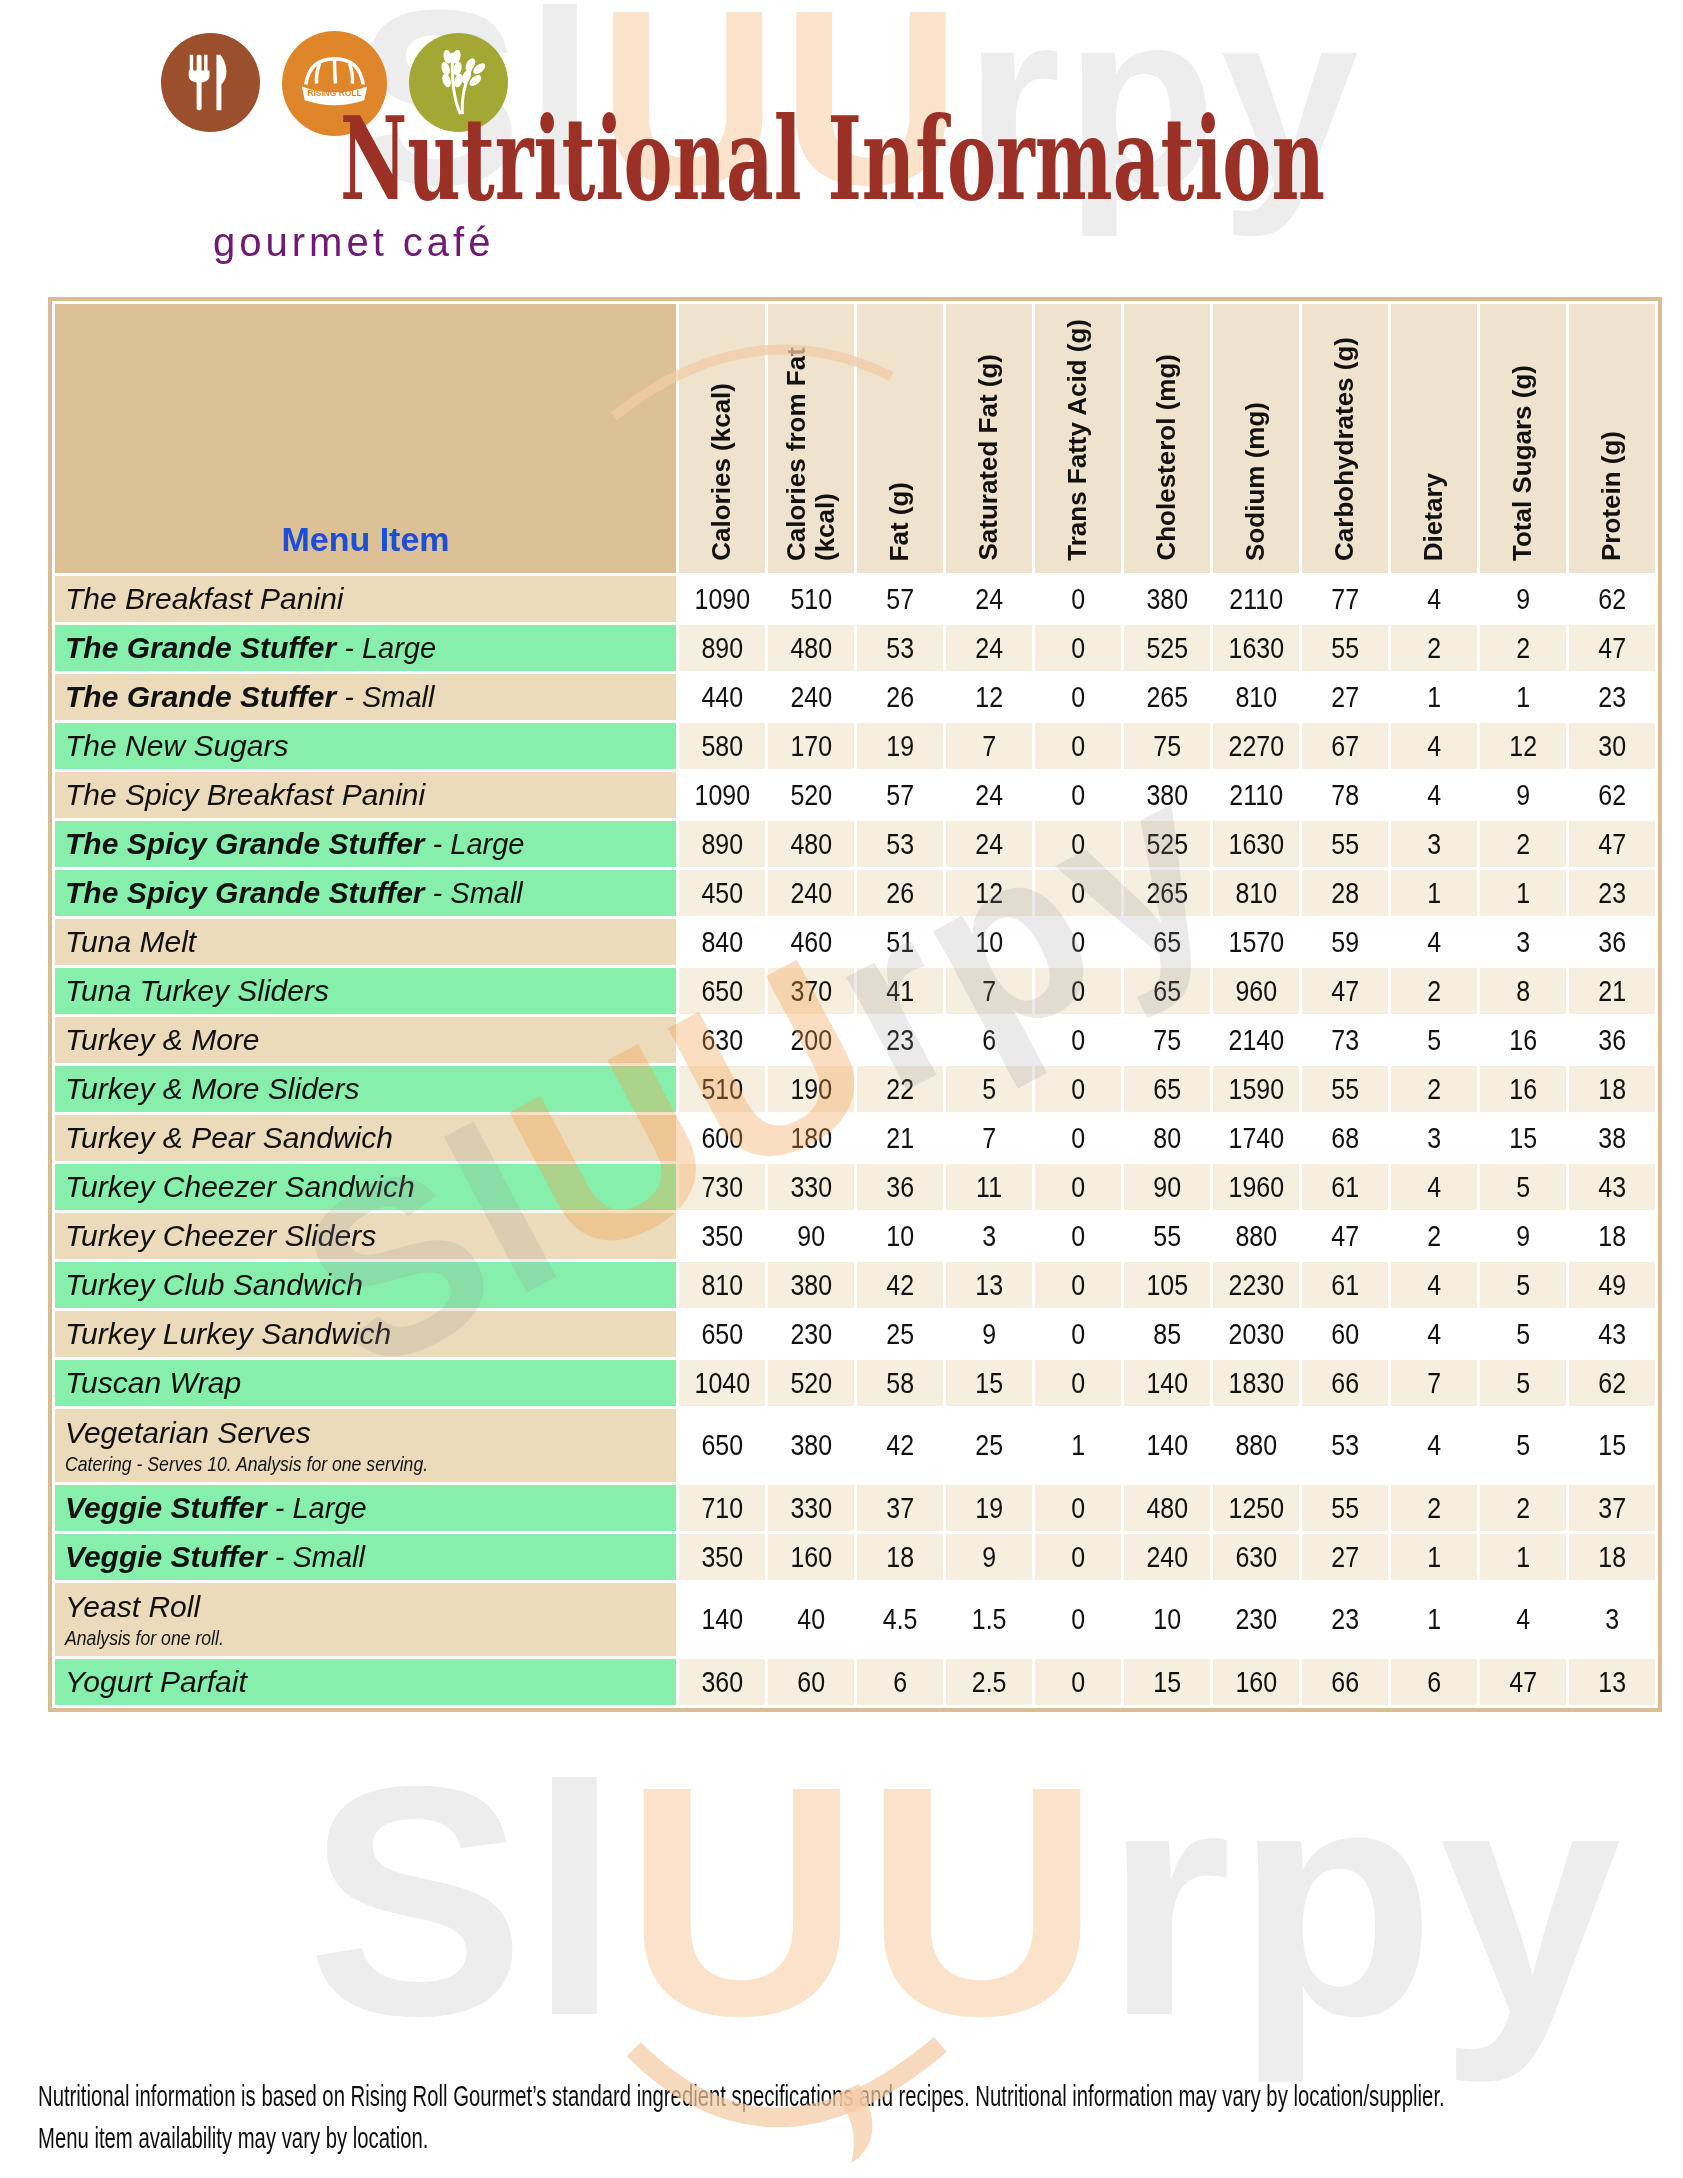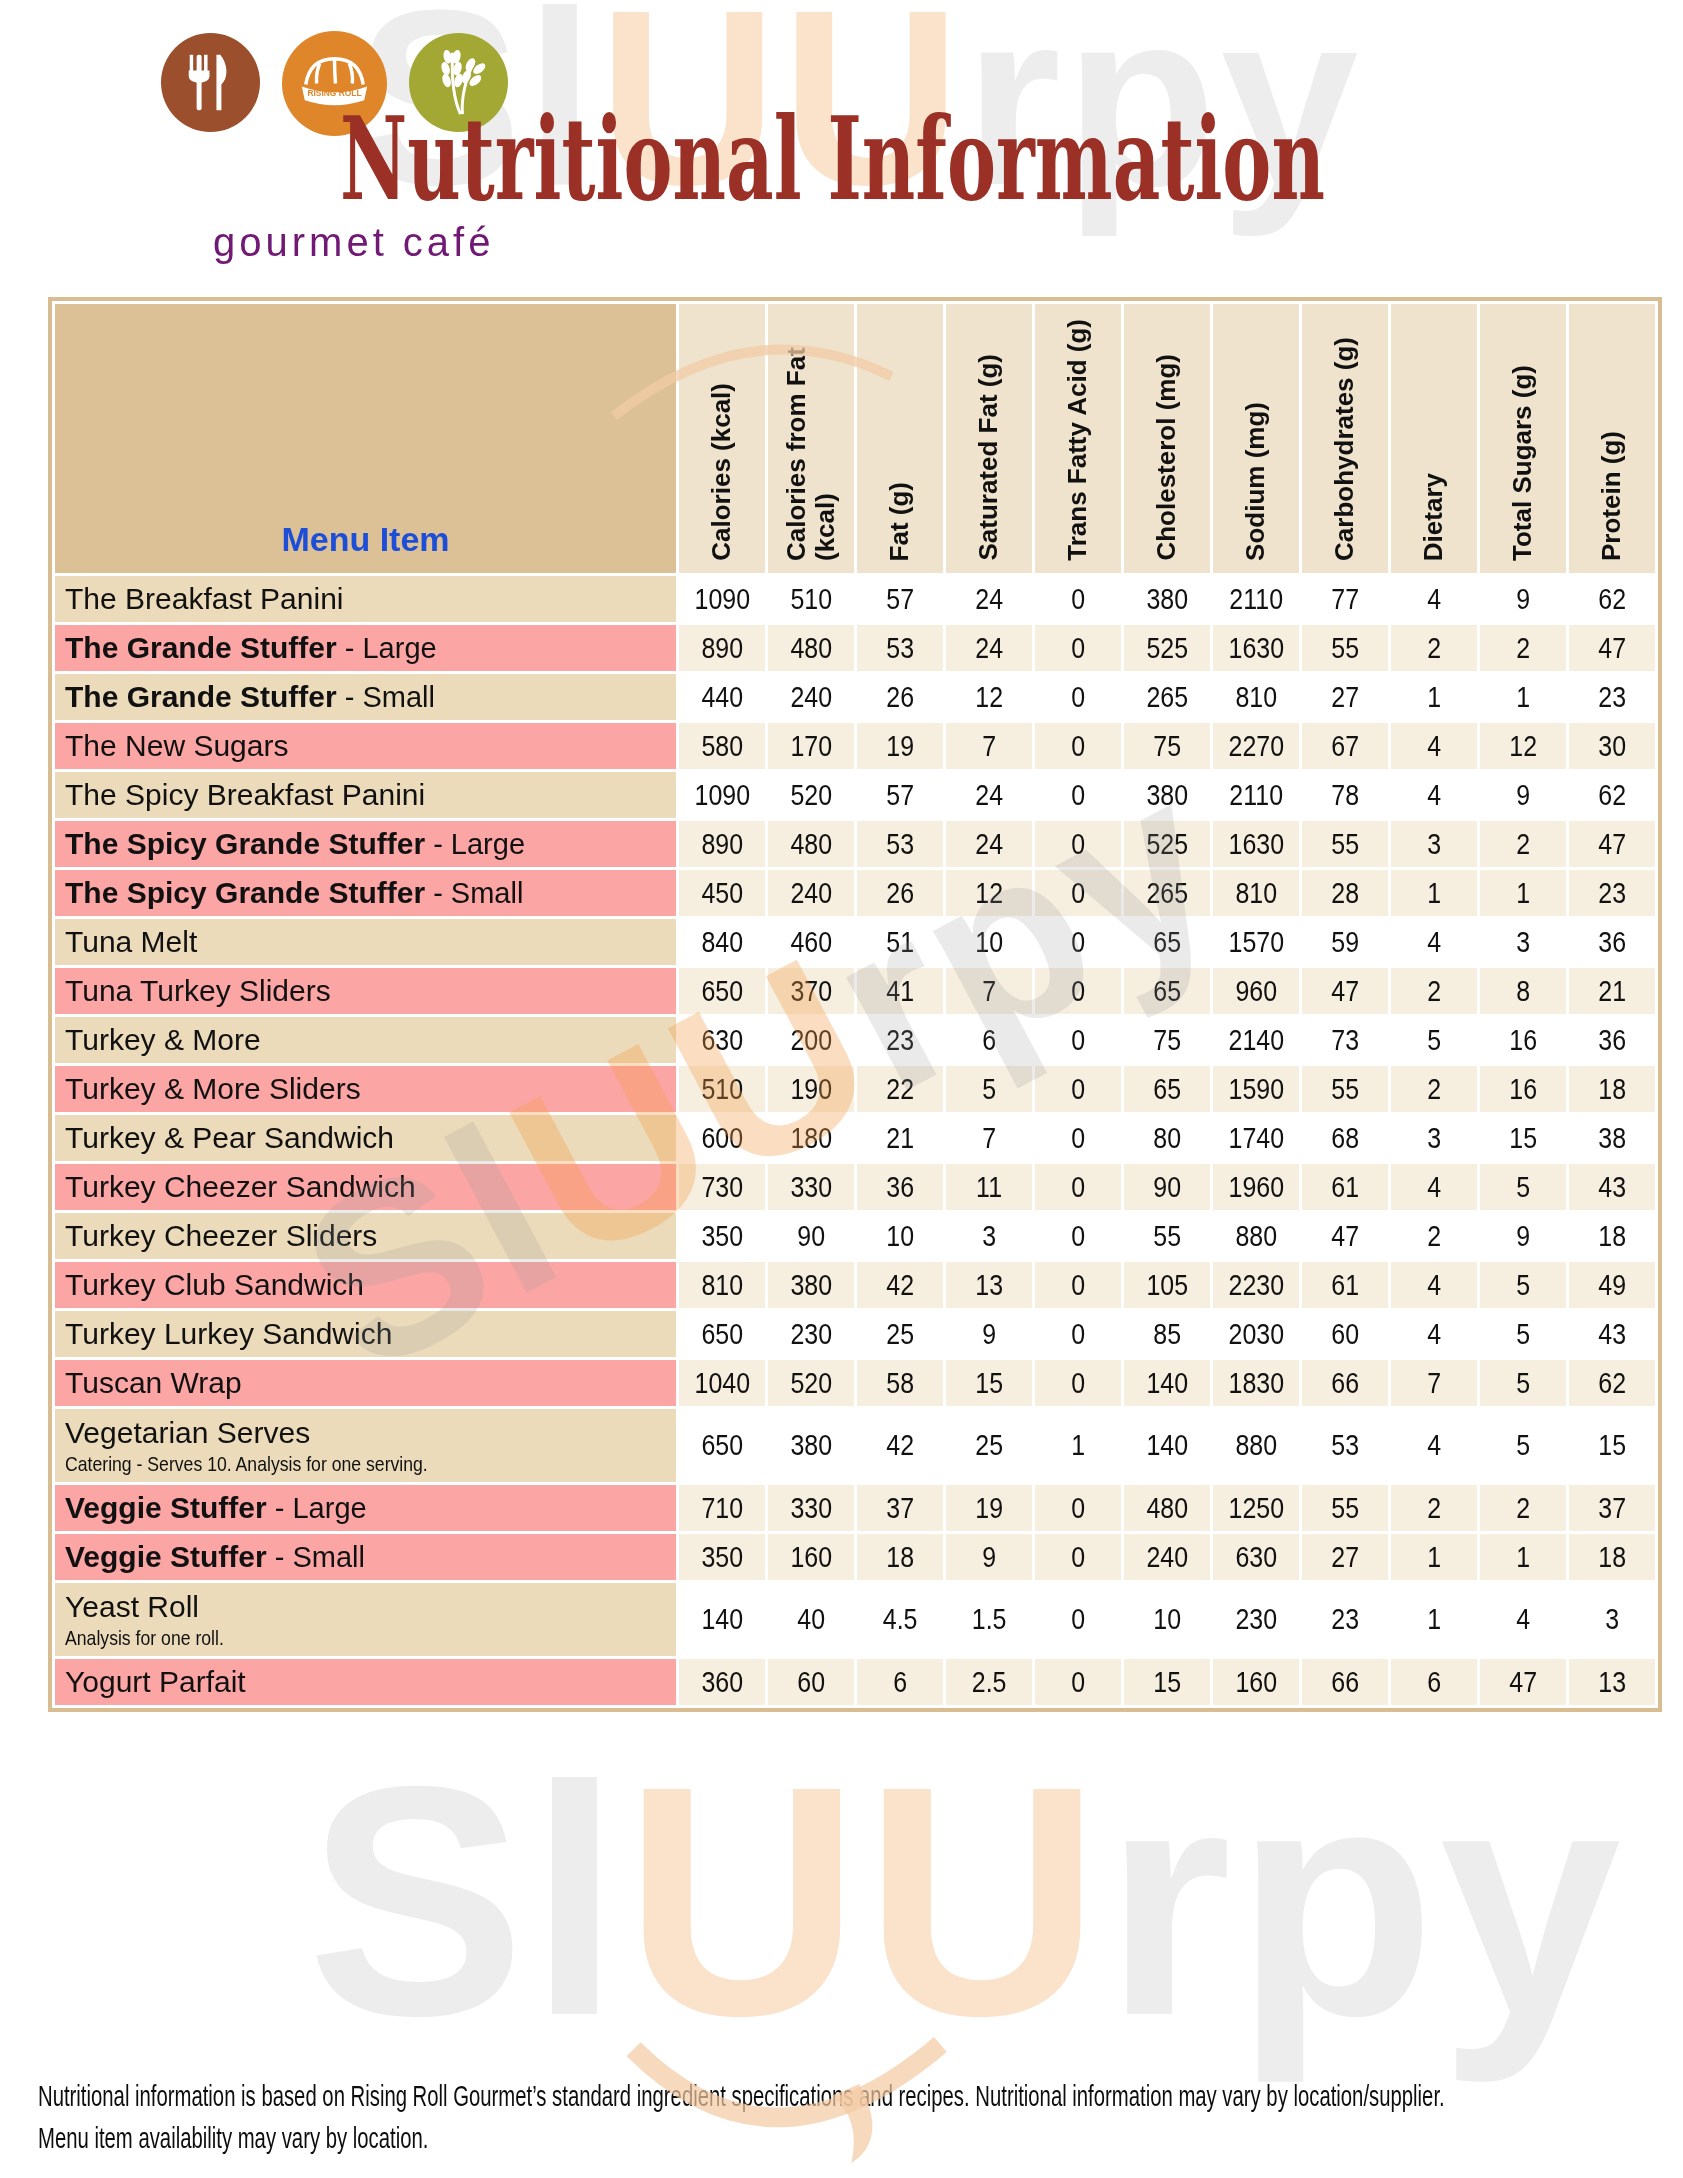--- a/index.html
+++ b/index.html
@@ -43,23 +43,23 @@
       border:4px solid #d8bc92;table-layout:fixed;}
   th,td{margin:0;}
   th.menu-head{width:619px;background:#dcc197;vertical-align:bottom;text-align:center;
       padding-bottom:14px;font-size:34px;font-weight:bold;color:#1d4ed8;}
   th.num-head{width:84px;background:#efe3cd;vertical-align:bottom;padding-bottom:12px;}
   thead tr{height:269px;}
   .vert{writing-mode:vertical-rl;transform:rotate(180deg);font-weight:bold;font-size:26px;
       line-height:1.12;margin:0 auto;max-height:252px;text-align:left;color:#111;}
   tbody tr{height:46px;}
   tbody tr.tall{height:73px;}
-  td.menu-cell{padding-left:10px;vertical-align:middle;}
+  td.menu-cell{padding-left:10px;vertical-align:middle;font-style:italic;}
   tr.light td.menu-cell{background:#ebdbba;}
-  tr.dark  td.menu-cell{background:#fca5a5;}
+  tr.dark  td.menu-cell{background:#86efac;}
   tr.light td.num{background:#ffffff;}
   tr.dark  td.num{background:#f6eedf;}
   .mi-name{font-size:30px;}
   .mi-name.b{font-weight:bold;}
   .mi-suffix{font-size:29px;}
   .mi-note{font-size:21px;transform:scaleX(0.84);transform-origin:left center;
       white-space:nowrap;margin-top:2px;}
   td.num{text-align:center;vertical-align:middle;}
   .nval{display:inline-block;font-size:29px;transform:scaleX(0.86);}
 

